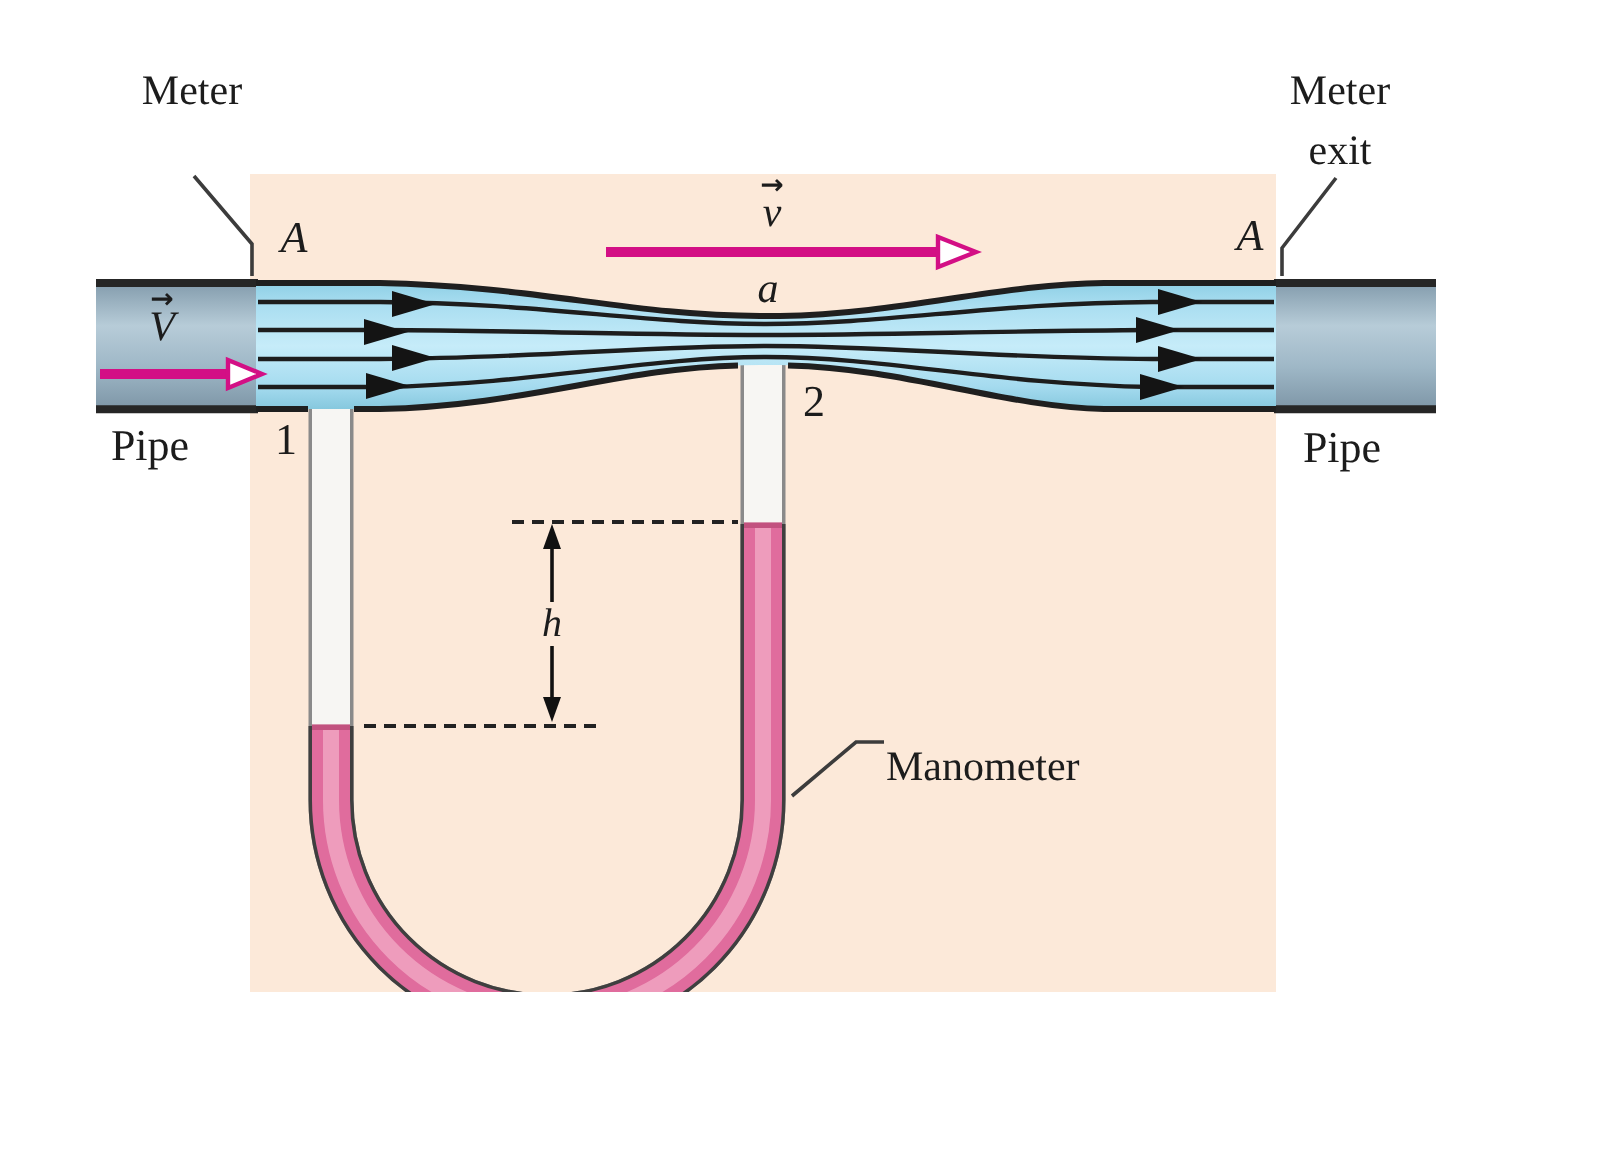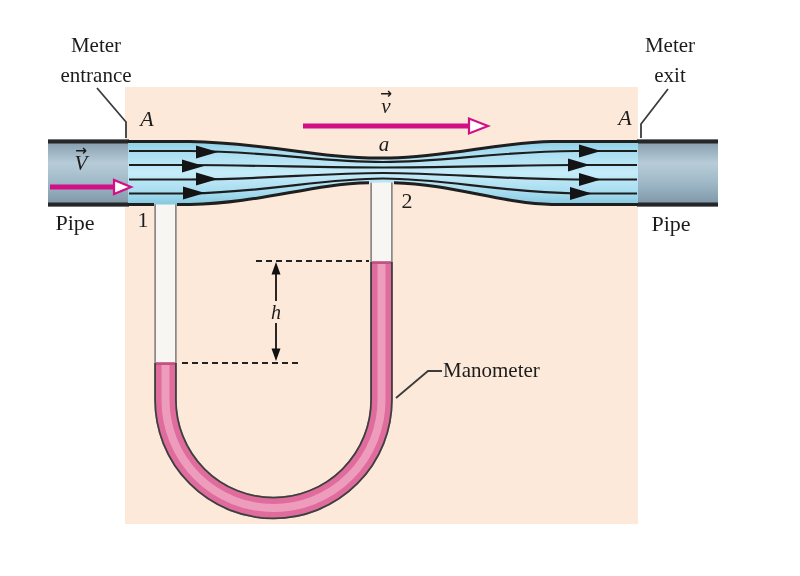--- a/index.html
+++ b/index.html
@@ -1,32 +1,32 @@
 <!DOCTYPE html>
 <html style="--c-panel_background: #fce9d9; --c-pipe_fill: #9db7c7; --c-meter_fluid_blue: #aadef1; --c-flow_arrow_magenta: #d30f85; --c-mercury_pink: #e06c9d; --c-mercury_highlight: #f0a2c0; --c-tube_white: #f7f6f3; --c-outline_dark: #1f1f1f; --c-text_color: #1c1c1c;"><head>
 <meta charset="utf-8">
 <style>
   html,body{margin:0;padding:0;background:#ffffff;}
   .stage{
-    position:relative;width:800px;height:576px;overflow:hidden;
+    position:relative;width:800px;height:496px;overflow:hidden;
     background:#ffffff;
     font-family:"Liberation Serif","DejaVu Serif",serif;
     color:var(--c-text_color,#1c1c1c);
   }
   .panel{
     position:absolute;left:125px;top:87px;width:513px;height:437px;
     background:var(--c-panel_background,#fce9d9);
   }
   svg.diagram{position:absolute;left:0;top:0;}
   .lbl{
     position:absolute;white-space:nowrap;font-size:21px;line-height:1.0;
     transform:translateX(-50%);text-align:center;
   }
   .lbl.twoline{line-height:30px;}
-  .lbl.leftalign{transform:none;text-align:left;}
+  .lbl.leftalign{transform:none;text-align:left;margin-top:13px;}
   .ital{font-style:italic;}
   .digit{font-size:22px;}
   .sz22{font-size:22px;}
   .hlabel{
     font-size:20px;background:var(--c-panel_background,#fce9d9);
     padding:1px 4px;
   }
   .veclabel{
     position:absolute;transform:translateX(-50%);
     display:flex;flex-direction:column;align-items:center;
@@ -141,21 +141,20 @@
       <line class="dashedline" x1="256" y1="261" x2="369" y2="261"></line>
       <line class="dashedline" x1="182" y1="363" x2="298" y2="363"></line>
       <line class="measure-line" x1="276" y1="267" x2="276" y2="356"></line>
       <polygon class="measure-head" points="276,262 271.5,274.5 280.5,274.5"></polygon>
       <polygon class="measure-head" points="276,361 271.5,348.5 280.5,348.5"></polygon>
     </g>
   </svg>
 
   <div class="lbl twoline" style="left:96px;top:30px;">
     <div>Meter</div>
-    <div>entrance</div>
   </div>
 
 
   <div class="lbl twoline" style="left:670px;top:30px;">
     <div>Meter</div>
     <div>exit</div>
   </div>
 
   <div class="lbl sz22" style="left:75px;top:212px;">Pipe</div>
   <div class="lbl sz22" style="left:671px;top:213px;">Pipe</div>

